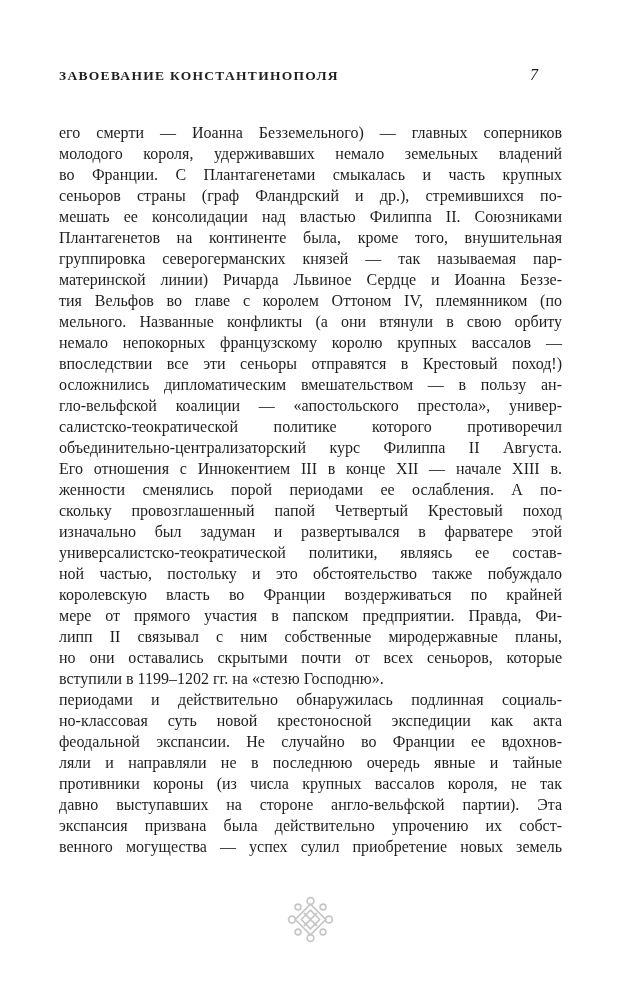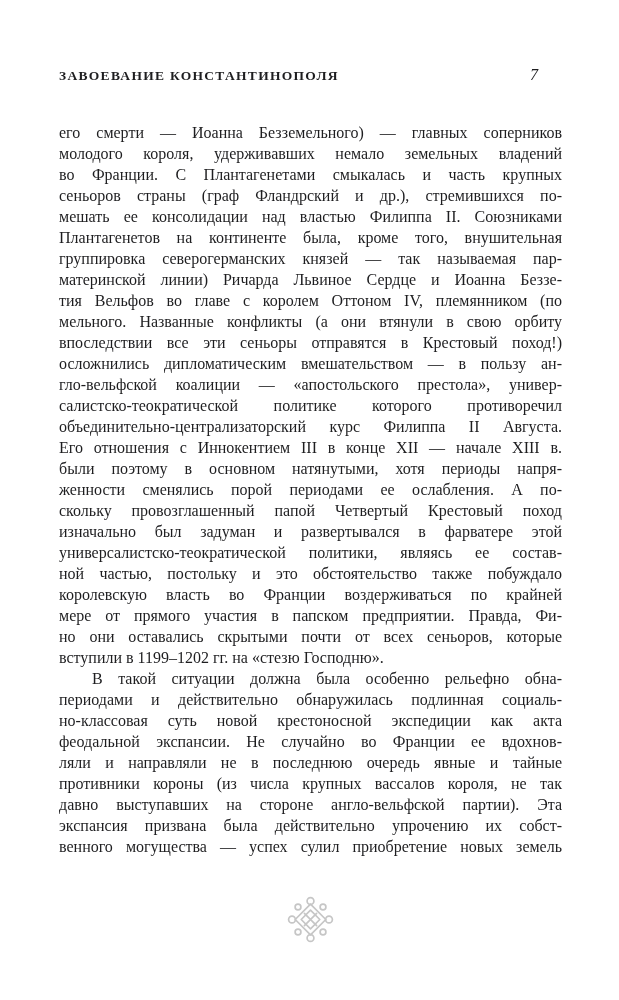--- a/index.html
+++ b/index.html
@@ -82,37 +82,37 @@
       <div class="line">его смерти — Иоанна Безземельного) — главных соперников</div>
       <div class="line">молодого короля, удерживавших немало земельных владений</div>
       <div class="line">во Франции. С Плантагенетами смыкалась и часть крупных</div>
       <div class="line">сеньоров страны (граф Фландрский и др.), стремившихся по-</div>
       <div class="line">мешать ее консолидации над властью Филиппа II. Союзниками</div>
       <div class="line">Плантагенетов на континенте была, кроме того, внушительная</div>
       <div class="line">группировка северогерманских князей — так называемая пар-</div>
       <div class="line">материнской линии) Ричарда Львиное Сердце и Иоанна Беззе-</div>
       <div class="line">тия Вельфов во главе с королем Оттоном IV, племянником (по</div>
       <div class="line">мельного. Названные конфликты (а они втянули в свою орбиту</div>
+      <div class="line">немало непокорных французскому королю крупных вассалов —</div>
       <div class="line">впоследствии все эти сеньоры отправятся в Крестовый поход!)</div>
       <div class="line">осложнились дипломатическим вмешательством — в пользу ан-</div>
       <div class="line">гло-вельфской коалиции — «апостольского престола», универ-</div>
       <div class="line">салистско-теократической политике которого противоречил</div>
       <div class="line">объединительно-централизаторский курс Филиппа II Августа.</div>
       <div class="line">Его отношения с Иннокентием III в конце XII — начале XIII в.</div>
-      <div class="line">были поэтому в основном натянутыми, хотя периоды напря-</div>
       <div class="line">женности сменялись порой периодами ее ослабления. А по-</div>
       <div class="line">скольку провозглашенный папой Четвертый Крестовый поход</div>
       <div class="line">изначально был задуман и развертывался в фарватере этой</div>
       <div class="line">универсалистско-теократической политики, являясь ее состав-</div>
       <div class="line">ной частью, постольку и это обстоятельство также побуждало</div>
       <div class="line">королевскую власть во Франции воздерживаться по крайней</div>
       <div class="line">мере от прямого участия в папском предприятии. Правда, Фи-</div>
+      <div class="line">липп II связывал с ним собственные миродержавные планы,</div>
       <div class="line">но они оставались скрытыми почти от всех сеньоров, которые</div>
       <div class="line no-stretch">вступили в 1199–1202 гг. на «стезю Господню».</div>
-      <div class="line indent">В такой ситуации должна была особенно рельефно обна-</div>
       <div class="line">периодами и действительно обнаружилась подлинная социаль-</div>
       <div class="line">но-классовая суть новой крестоносной экспедиции как акта</div>
       <div class="line">феодальной экспансии. Не случайно во Франции ее вдохнов-</div>
       <div class="line">ляли и направляли не в последнюю очередь явные и тайные</div>
       <div class="line">противники короны (из числа крупных вассалов короля, не так</div>
       <div class="line">давно выступавших на стороне англо-вельфской партии). Эта</div>
       <div class="line">экспансия призвана была действительно упрочению их собст-</div>
       <div class="line">венного могущества — успех сулил приобретение новых земель</div>
     </div>
 

